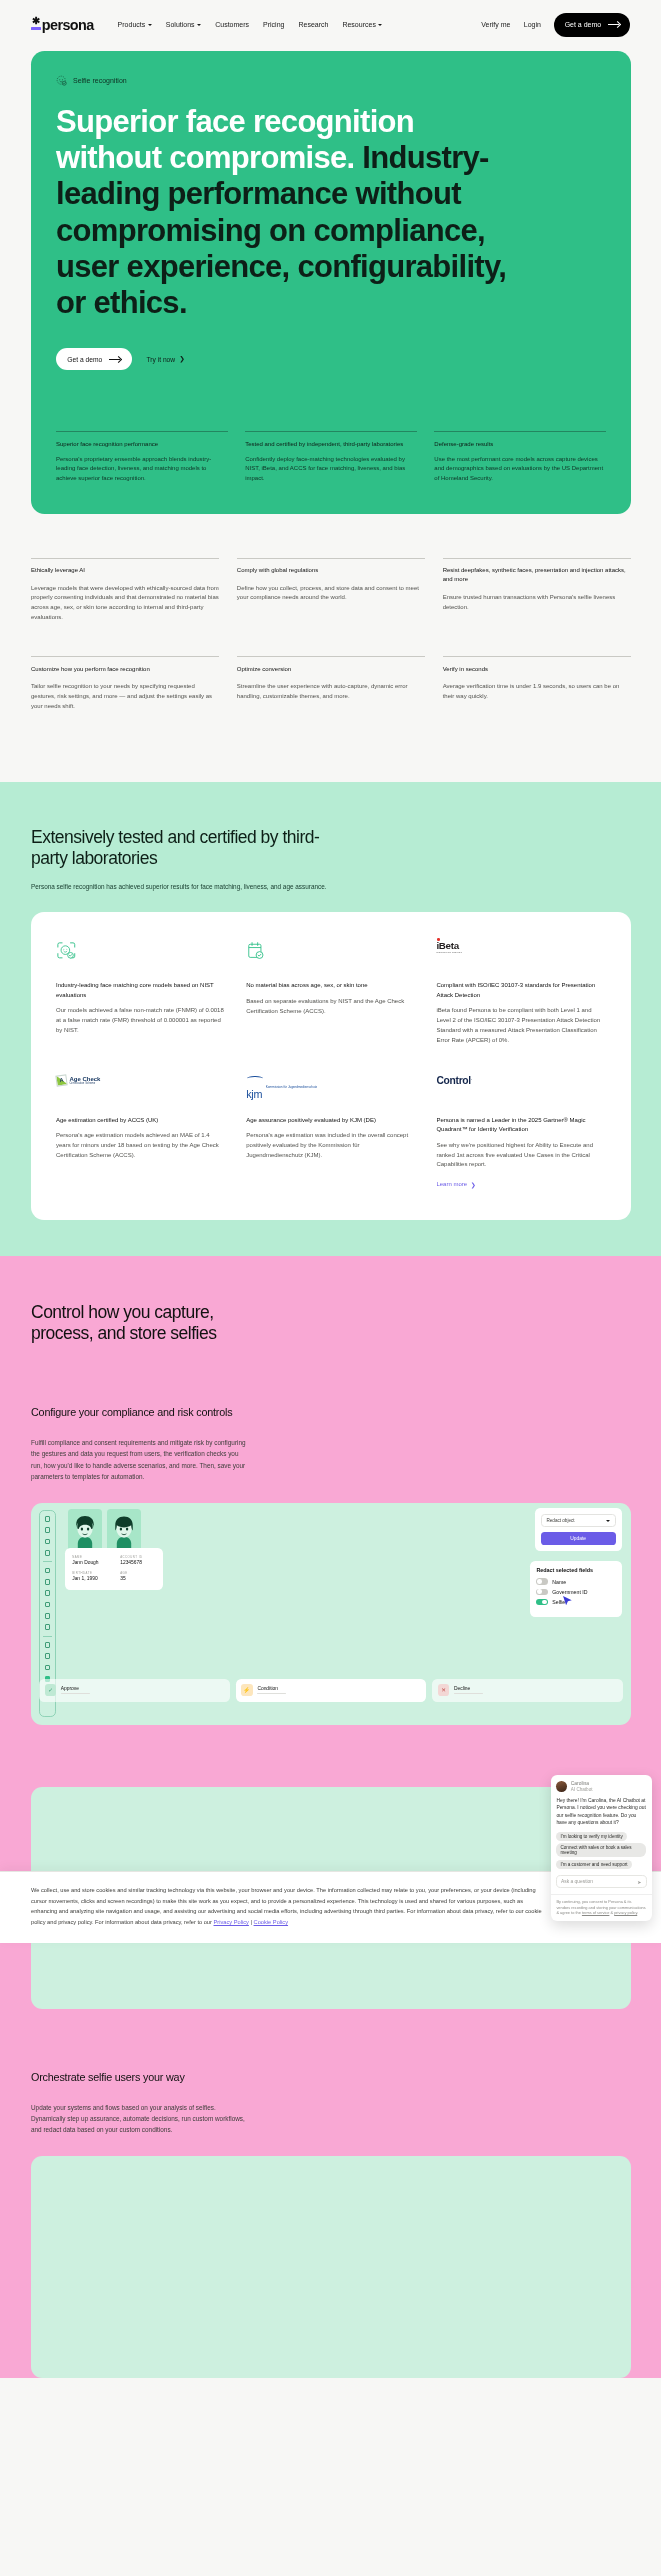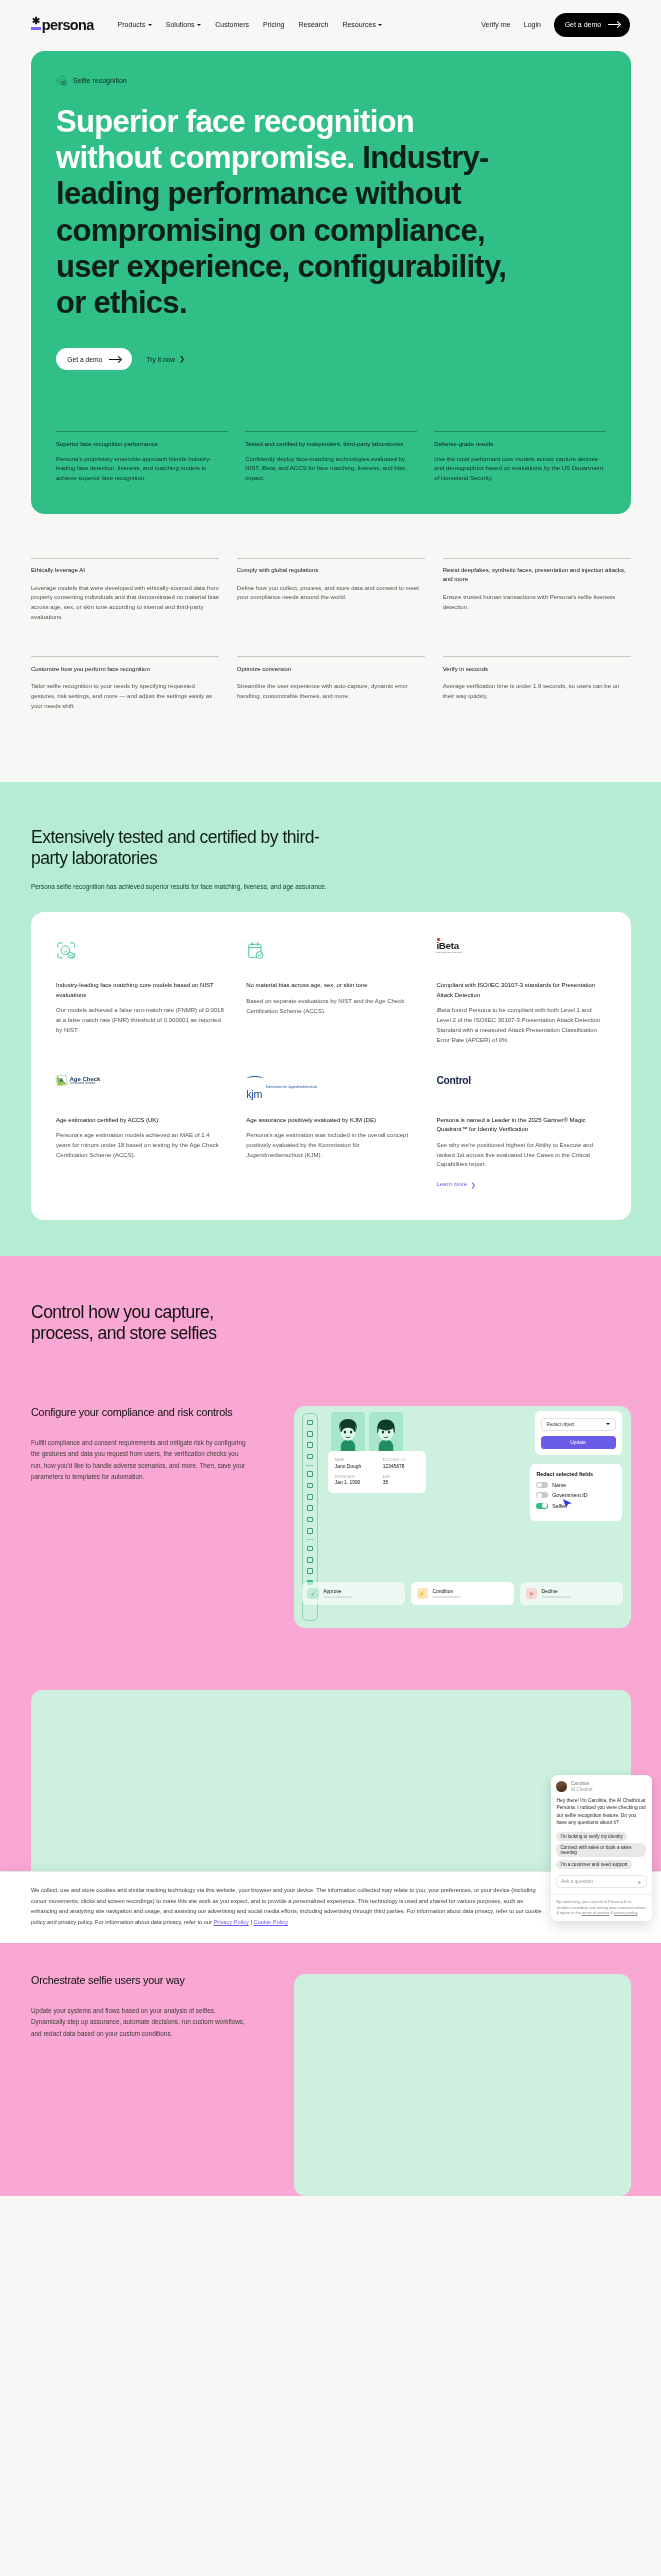--- a/index.html
+++ b/index.html
@@ -123,21 +123,21 @@
   .kjm .mark { font-size: 10.8px; font-weight: 400; color: #1b4f9c; line-height: 1; letter-spacing: -0.3px; position: relative; padding-top: 14px; }
   .kjm .mark::before { content: ""; position: absolute; top: 1px; left: 1px; width: 15.5px; height: 4.1px; border-top: 0.7px solid #1b4f9c; border-radius: 50%; }
   .kjm .kt { font-size: 3.1px; color: #1b4f9c; line-height: 1.5; }
   .gartner { font-size: 10.3px; font-weight: 700; color: #14264b; letter-spacing: -0.3px; }
   .gartner sup { font-size: 4.1px; }
 
   
   .sec-story { background: #f9a8d4; padding: 46px 31px 0 31px; position: relative; }
   .story-h2 { font-size: 17.5px; line-height: 1.2; letter-spacing: -0.5px; font-weight: 400; color: #111; max-width: 247px; }
 
-  .story-block { display: flex; gap: 20.6px; padding: 62px 0 0 0; }
+  .story-block { display: flex; gap: 20.6px; padding: 62px 0 0 0; flex-direction: column; }
   .story-left { width: 242px; flex: none; }
   .story-left h3 { font-size: 10.8px; line-height: 1.25; letter-spacing: -0.2px; font-weight: 400; color: #111; margin-bottom: 17.5px; }
   .story-left p { font-size: 6.4px; line-height: 1.75; color: #3d3d3a; max-width: 216px; }
   .story-right { flex: 1; }
 
   .mock {
     background: #cdf0df; border-radius: 11.3px; height: 222px; position: relative; overflow: hidden;
   }
   .mock-rail {
     position: absolute; left: 8.2px; top: 7.2px; bottom: 7.2px; width: 16.5px;

